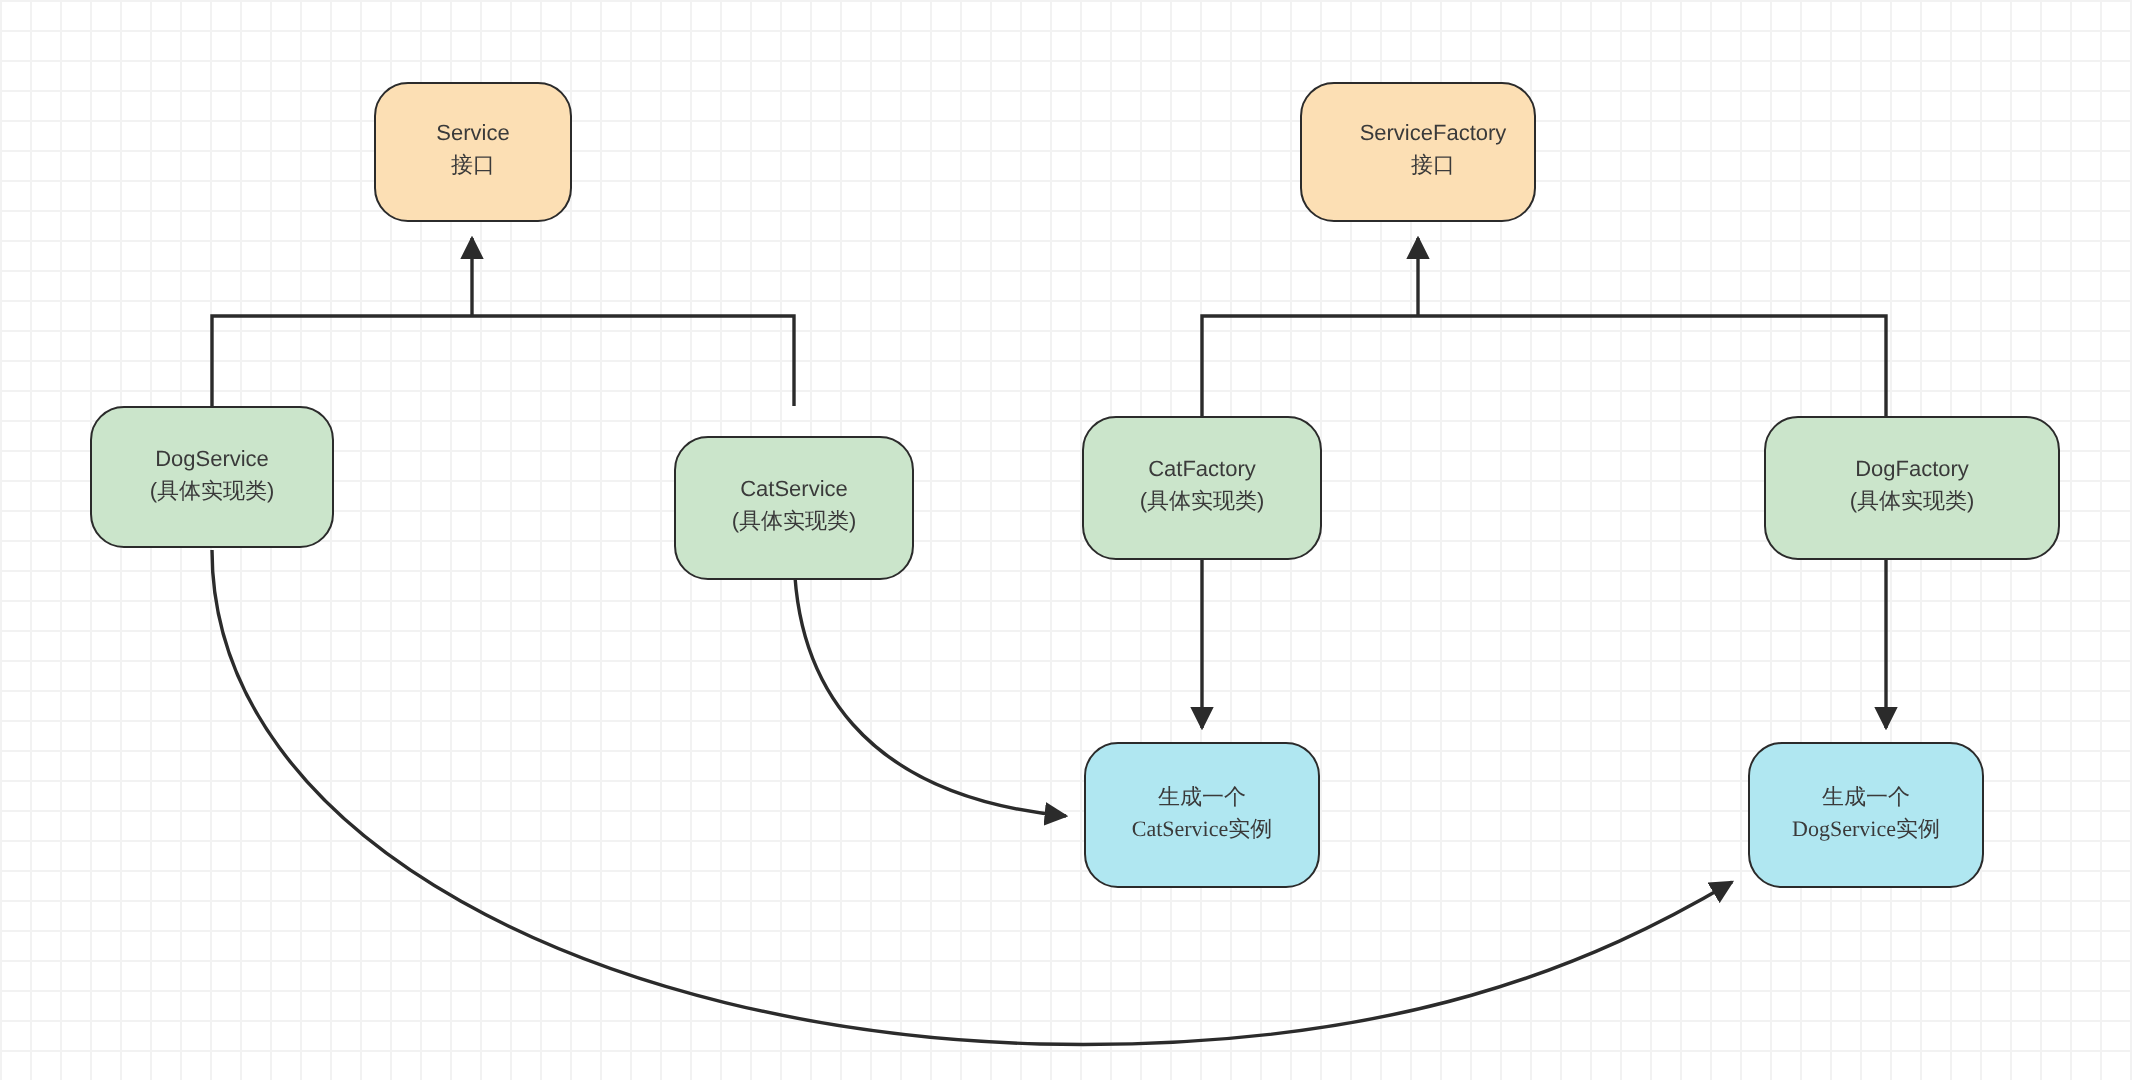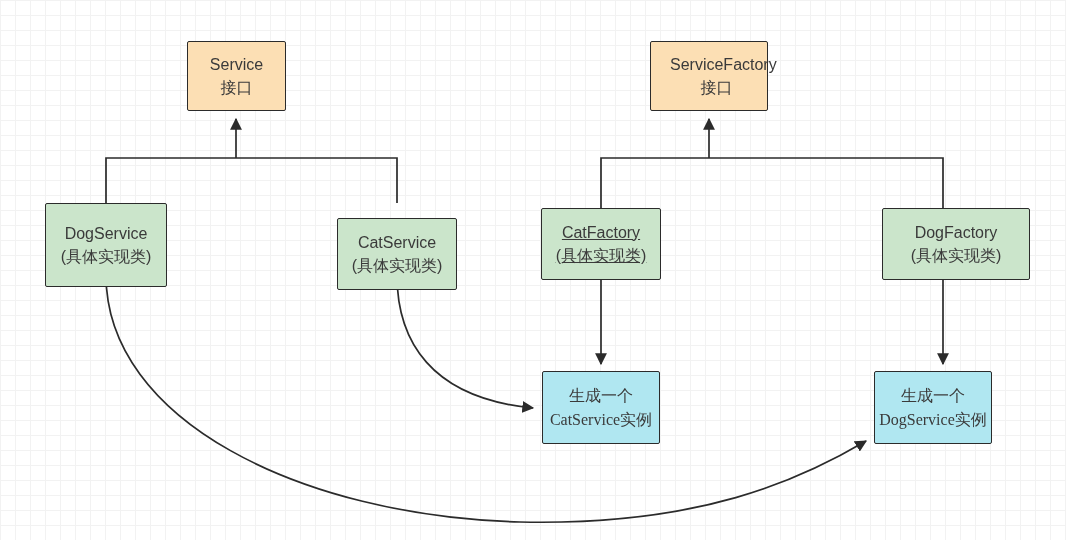--- a/index.html
+++ b/index.html
@@ -32,27 +32,27 @@
     left: 0;
     top: 0;
     width: 1066px;
     height: 540px;
     pointer-events: none;
   }
   .node {
     position: absolute;
     box-sizing: border-box;
     border: 1.6px solid #2b2b2b;
-    border-radius: 2px;
+    border-radius: 17px;
     display: flex;
     align-items: center;
     justify-content: center;
     text-align: center;
     color: #3a3a3a;
-    font-size: 16px;
+    font-size: 11px;
     line-height: 1.45;
     white-space: pre-line;
     padding: 2px 4px;
   }
   .node.iface {
     background: #fcdfb4;
   }
   .node.impl {
     background: #cbe5cb;
   }
@@ -102,31 +102,31 @@
   <div class="node iface" style="left:187px; top:41px; width:99px; height:70px;">
     <span class="node-label">Service
 接口</span>
   </div>
 
   <div class="node iface" style="left:650px; top:41px; width:118px; height:70px;padding-left:19px;">
     <span class="node-label">ServiceFactory
 接口</span>
   </div>
 
-  <div class="node impl" style="left:45px; top:203px; width:122px; height:84px;text-align:center;">
+  <div class="node impl" style="left:45px; top:203px; width:122px; height:71px;text-align:center;">
     <span class="node-label">DogService
 (具体实现类)</span>
   </div>
 
   <div class="node impl" style="left:337px; top:218px; width:120px; height:72px;">
     <span class="node-label">CatService
 (具体实现类)</span>
   </div>
 
-  <div class="node impl" style="left:541px; top:208px; width:120px; height:72px;text-decoration:underline;">
+  <div class="node impl" style="left:541px; top:208px; width:120px; height:72px;">
     <span class="node-label">CatFactory
 (具体实现类)</span>
   </div>
 
   <div class="node impl" style="left:882px; top:208px; width:148px; height:72px;">
     <span class="node-label">DogFactory
 (具体实现类)</span>
   </div>
 
   <div class="node result" style="left:542px; top:371px; width:118px; height:73px;">

